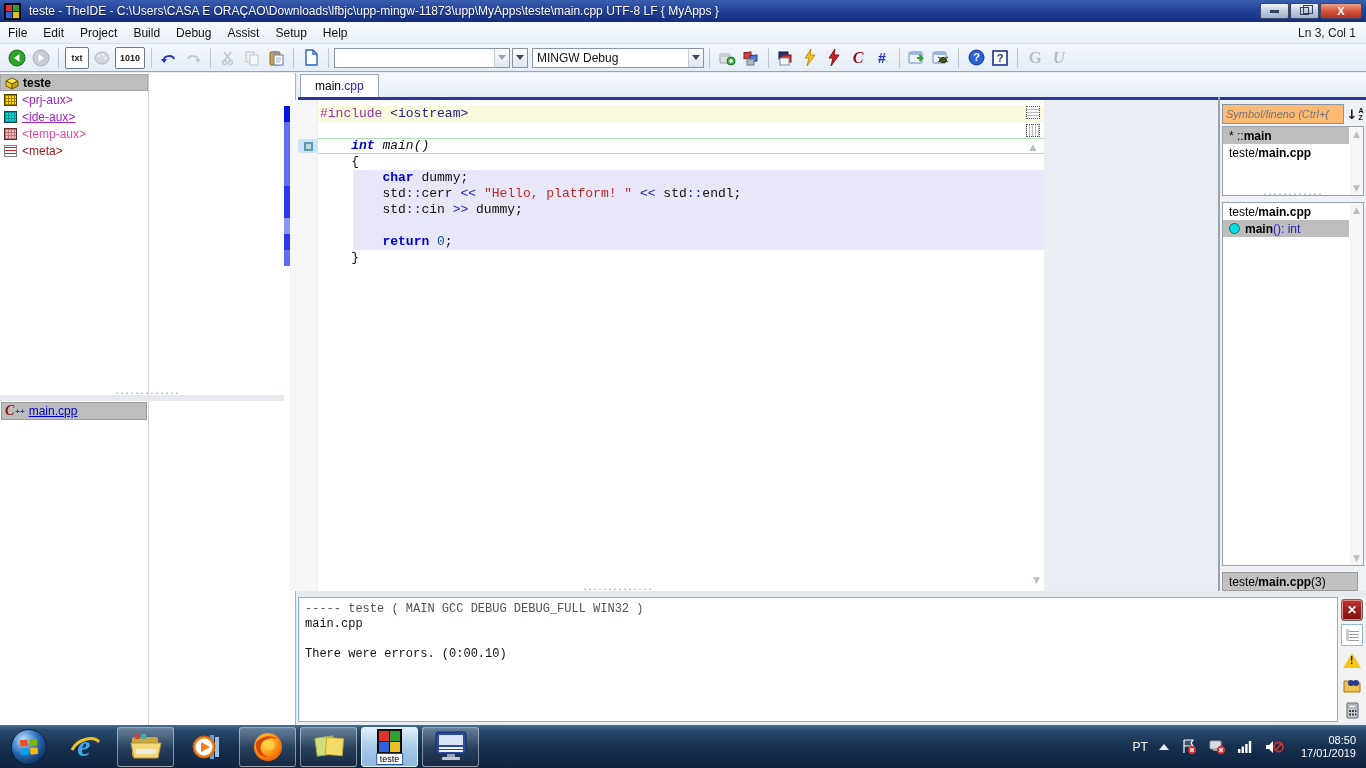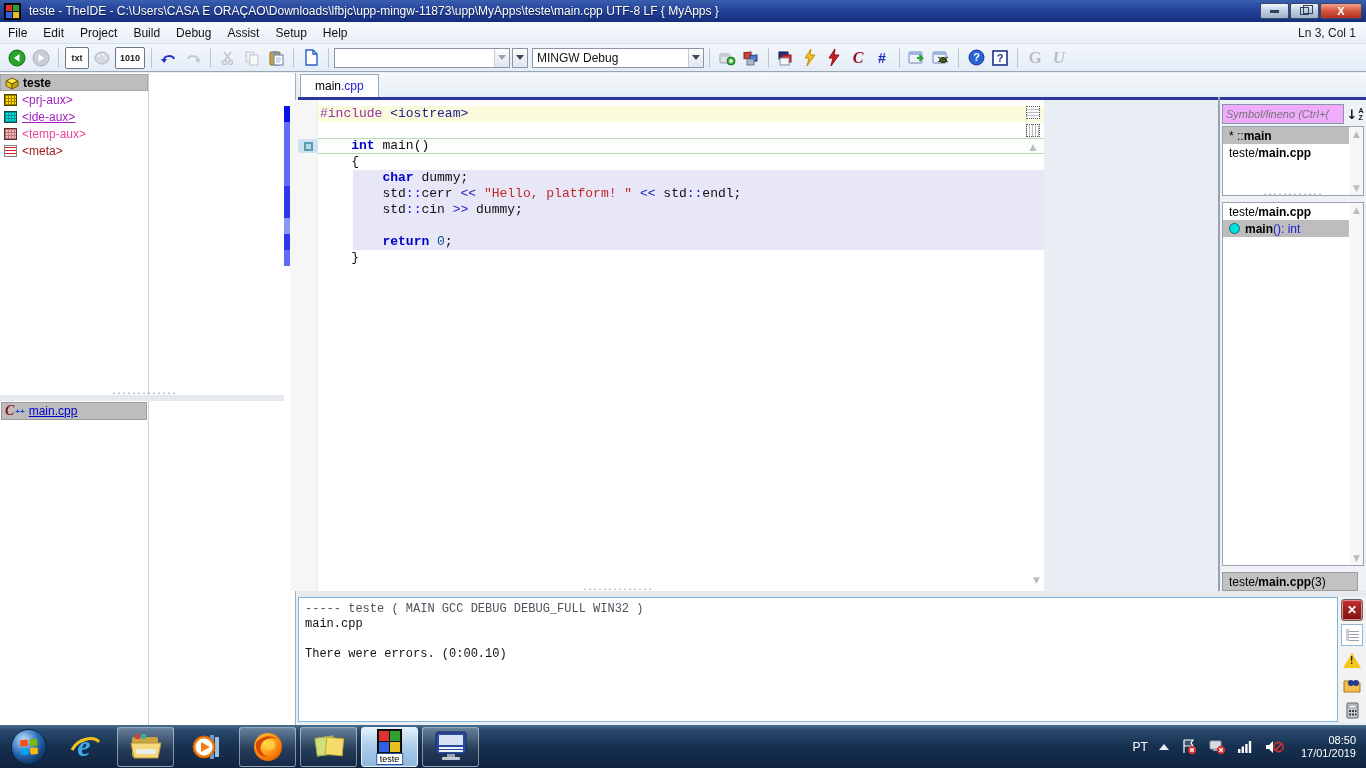--- a/index.html
+++ b/index.html
@@ -45,21 +45,21 @@
   
   .pkg-panel{position:absolute;left:0;top:73px;width:296px;height:322px;background:#fff;border-right:1px solid #a8b0bc;overflow:hidden}
   .panel-col-line{position:absolute;left:148px;top:0;bottom:0;width:1px;background:#cdd2da}
   .pkg-row{position:relative;height:17px;display:flex;align-items:center;font-size:12px;padding-left:2px;width:148px}
   .pkg-row.sel{background:#bdbdbd;border:1px dotted #8f8f8f}
   .picon{width:13px;height:12px;margin:0 5px 0 2px;flex:none;position:relative}
   .aux-yellow-icon{background:#ffe000;border:1px solid #504000;background-image:repeating-linear-gradient(0deg,#a08000 0 1px,transparent 1px 3px),repeating-linear-gradient(90deg,#a08000 0 1px,transparent 1px 3px)}
   .aux-cyan-icon{background:#00e0e0;border:1px solid #104848;background-image:repeating-linear-gradient(0deg,#109090 0 1px,transparent 1px 3px),repeating-linear-gradient(90deg,#109090 0 1px,transparent 1px 3px)}
   .aux-pink-icon{background:#f4b8b8;border:1px solid #5a2a2a;background-image:repeating-linear-gradient(0deg,#b87878 0 1px,transparent 1px 3px),repeating-linear-gradient(90deg,#b87878 0 1px,transparent 1px 3px)}
   .meta-icon{background:#fff;border:1px solid #808080;background-image:repeating-linear-gradient(0deg,transparent 0 2px,#d02020 2px 3px)}
-  .hsplit1{position:absolute;left:0;top:395px;width:296px;height:6px;background:#e6e9ee;border-right:7px solid #a3a3a3;display:flex;align-items:center;justify-content:center}
+  .hsplit1{position:absolute;left:0;top:395px;width:296px;height:6px;background:#e6e9ee;border-right:1px solid #a3a3a3;display:flex;align-items:center;justify-content:center}
   .chev{font-size:8px;color:#8a93a2;letter-spacing:1px;line-height:4px;font-family:"DejaVu Sans",sans-serif}
   .file-panel{position:absolute;left:0;top:401px;width:296px;height:324px;background:#fff;border-right:1px solid #a8b0bc}
   .file-row{position:relative;height:18px;display:flex;align-items:center;font-size:12px;width:146px;margin:1px}
   .file-row.sel{background:#bdbdbd;border:1px solid #9a9a9a}
   .cpp-c{font-family:"Liberation Serif",serif;font-style:italic;font-weight:bold;color:#8b1010;font-size:14px;margin:0 1px 0 3px}
   .cpp-pp{color:#2040d0;font-weight:bold;font-size:8px;margin-right:4px}
   .file-label{color:#0000cc;text-decoration:underline}
 
   
   .tabbar{position:absolute;left:298px;top:73px;width:1068px;height:24px;background:linear-gradient(#f6f9fc,#e6edf6)}
@@ -87,21 +87,21 @@
   .ed-down{position:absolute;right:4px;bottom:6px}
 
   
   .vsplit{position:absolute;left:296px;top:73px;width:2px;height:652px;background:#e9eef5}
   .bottom-split{position:absolute;left:298px;top:591px;width:1068px;height:6px;background:#e6e9ee;display:flex;align-items:center}
   .bottom-split .chev{margin-left:285px}
   .rp-split{position:absolute;left:1218px;top:97px;width:2px;height:495px;background:#9aa2ae}
 
   
   .right-panel{position:absolute;left:1220px;top:100px;width:146px;height:492px;background:#eef1f5}
-  .sym-search{position:absolute;left:2px;top:4px;width:122px;height:20px;border:1px solid #8a96a6;background:#f0abfc;
+  .sym-search{position:absolute;left:2px;top:4px;width:122px;height:20px;border:1px solid #8a96a6;background:#fdba74;
     font-style:italic;font-size:11px;color:#6a6a6a;padding:0 3px;font-family:"Liberation Sans",sans-serif}
   .sort-btn{position:absolute;right:2px;top:4px;width:18px;height:20px;display:flex;align-items:center;justify-content:center;gap:1px;background:#eef1f5}
   .sort-btn .ar{font-size:13px;font-weight:bold;color:#111;font-family:"DejaVu Sans",sans-serif}
   .sort-btn .az{display:flex;flex-direction:column;font-size:7px;font-weight:bold;line-height:7px;color:#111}
   .sym-list{position:absolute;left:2px;background:#fff;border:1px solid #9aa2ae}
   .list1{top:26px;width:142px;height:70px}
   .list2{top:102px;width:142px;height:364px}
   .sym-row{height:17px;display:flex;align-items:center;font-size:12px;padding-left:6px;width:calc(100% - 14px)}
   .sym-row.sel{background:#bdbdbd}
   .sym-row b{font-weight:bold}
@@ -404,21 +404,21 @@
     <div class="gutter">
         <div class="bp-marker" style="top: 39px;">
           <i></i>
         </div>
       </div>
     <div class="gutter-strip"></div>
     <div class="margin-line"></div>
     <div class="code-layer">
         <div class="code-line" style="top: 6px;"><span class="tk-pp">#include </span><span class="tk-inc">&lt;iostream&gt;</span></div>
         <div class="code-line" style="top: 22px;"></div>
-        <div class="code-line" style="top: 38px;"><span class="tk-pl">    </span><span class="tk-kw">int</span><span class="tk-pl"> main()</span></div>
+        <div class="code-line" style="top: 38px; font-style: italic;"><span class="tk-pl">    </span><span class="tk-kw">int</span><span class="tk-pl"> main()</span></div>
         <div class="code-line" style="top: 54px;"><span class="tk-pl">    {</span></div>
         <div class="code-line" style="top: 70px;"><span class="tk-pl">        </span><span class="tk-kw">char</span><span class="tk-pl"> dummy;</span></div>
         <div class="code-line" style="top: 86px;"><span class="tk-pl">        std</span><span class="tk-op">::</span><span class="tk-pl">cerr </span><span class="tk-op">&lt;&lt;</span><span class="tk-pl"> </span><span class="tk-str">"Hello, platform! "</span><span class="tk-pl"> </span><span class="tk-op">&lt;&lt;</span><span class="tk-pl"> std</span><span class="tk-op">::</span><span class="tk-pl">endl;</span></div>
         <div class="code-line" style="top: 102px;"><span class="tk-pl">        std</span><span class="tk-op">::</span><span class="tk-pl">cin </span><span class="tk-op">&gt;&gt;</span><span class="tk-pl"> dummy;</span></div>
         <div class="code-line" style="top: 118px;"></div>
         <div class="code-line" style="top: 134px;"><span class="tk-pl">        </span><span class="tk-kw">return</span><span class="tk-pl"> </span><span class="tk-num">0</span><span class="tk-pl">;</span></div>
         <div class="code-line" style="top: 150px;"><span class="tk-pl">    }</span></div>
       </div>
     <div class="ed-icons">
       <div class="dot-icon"></div>

